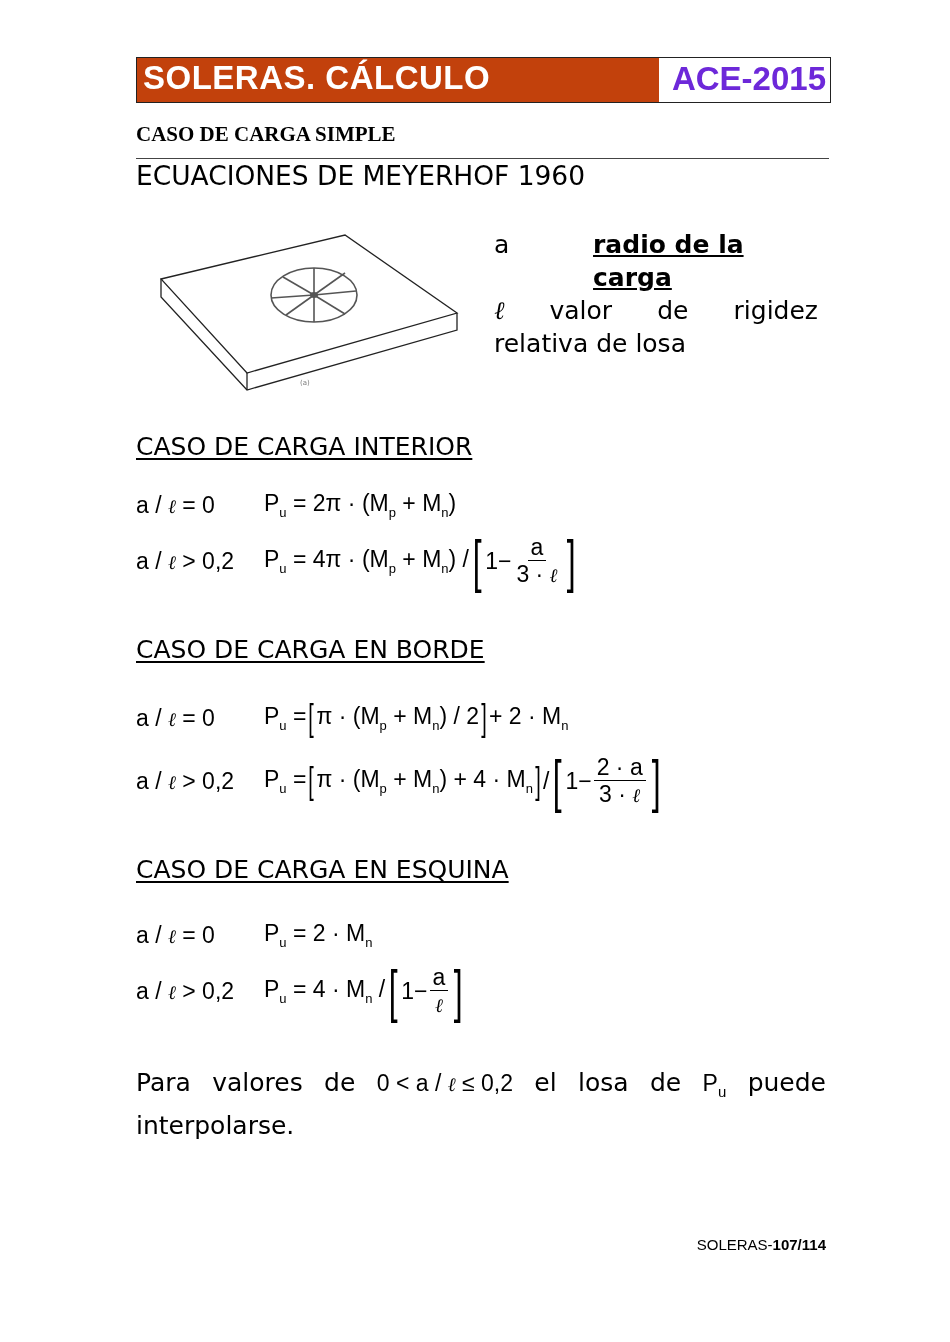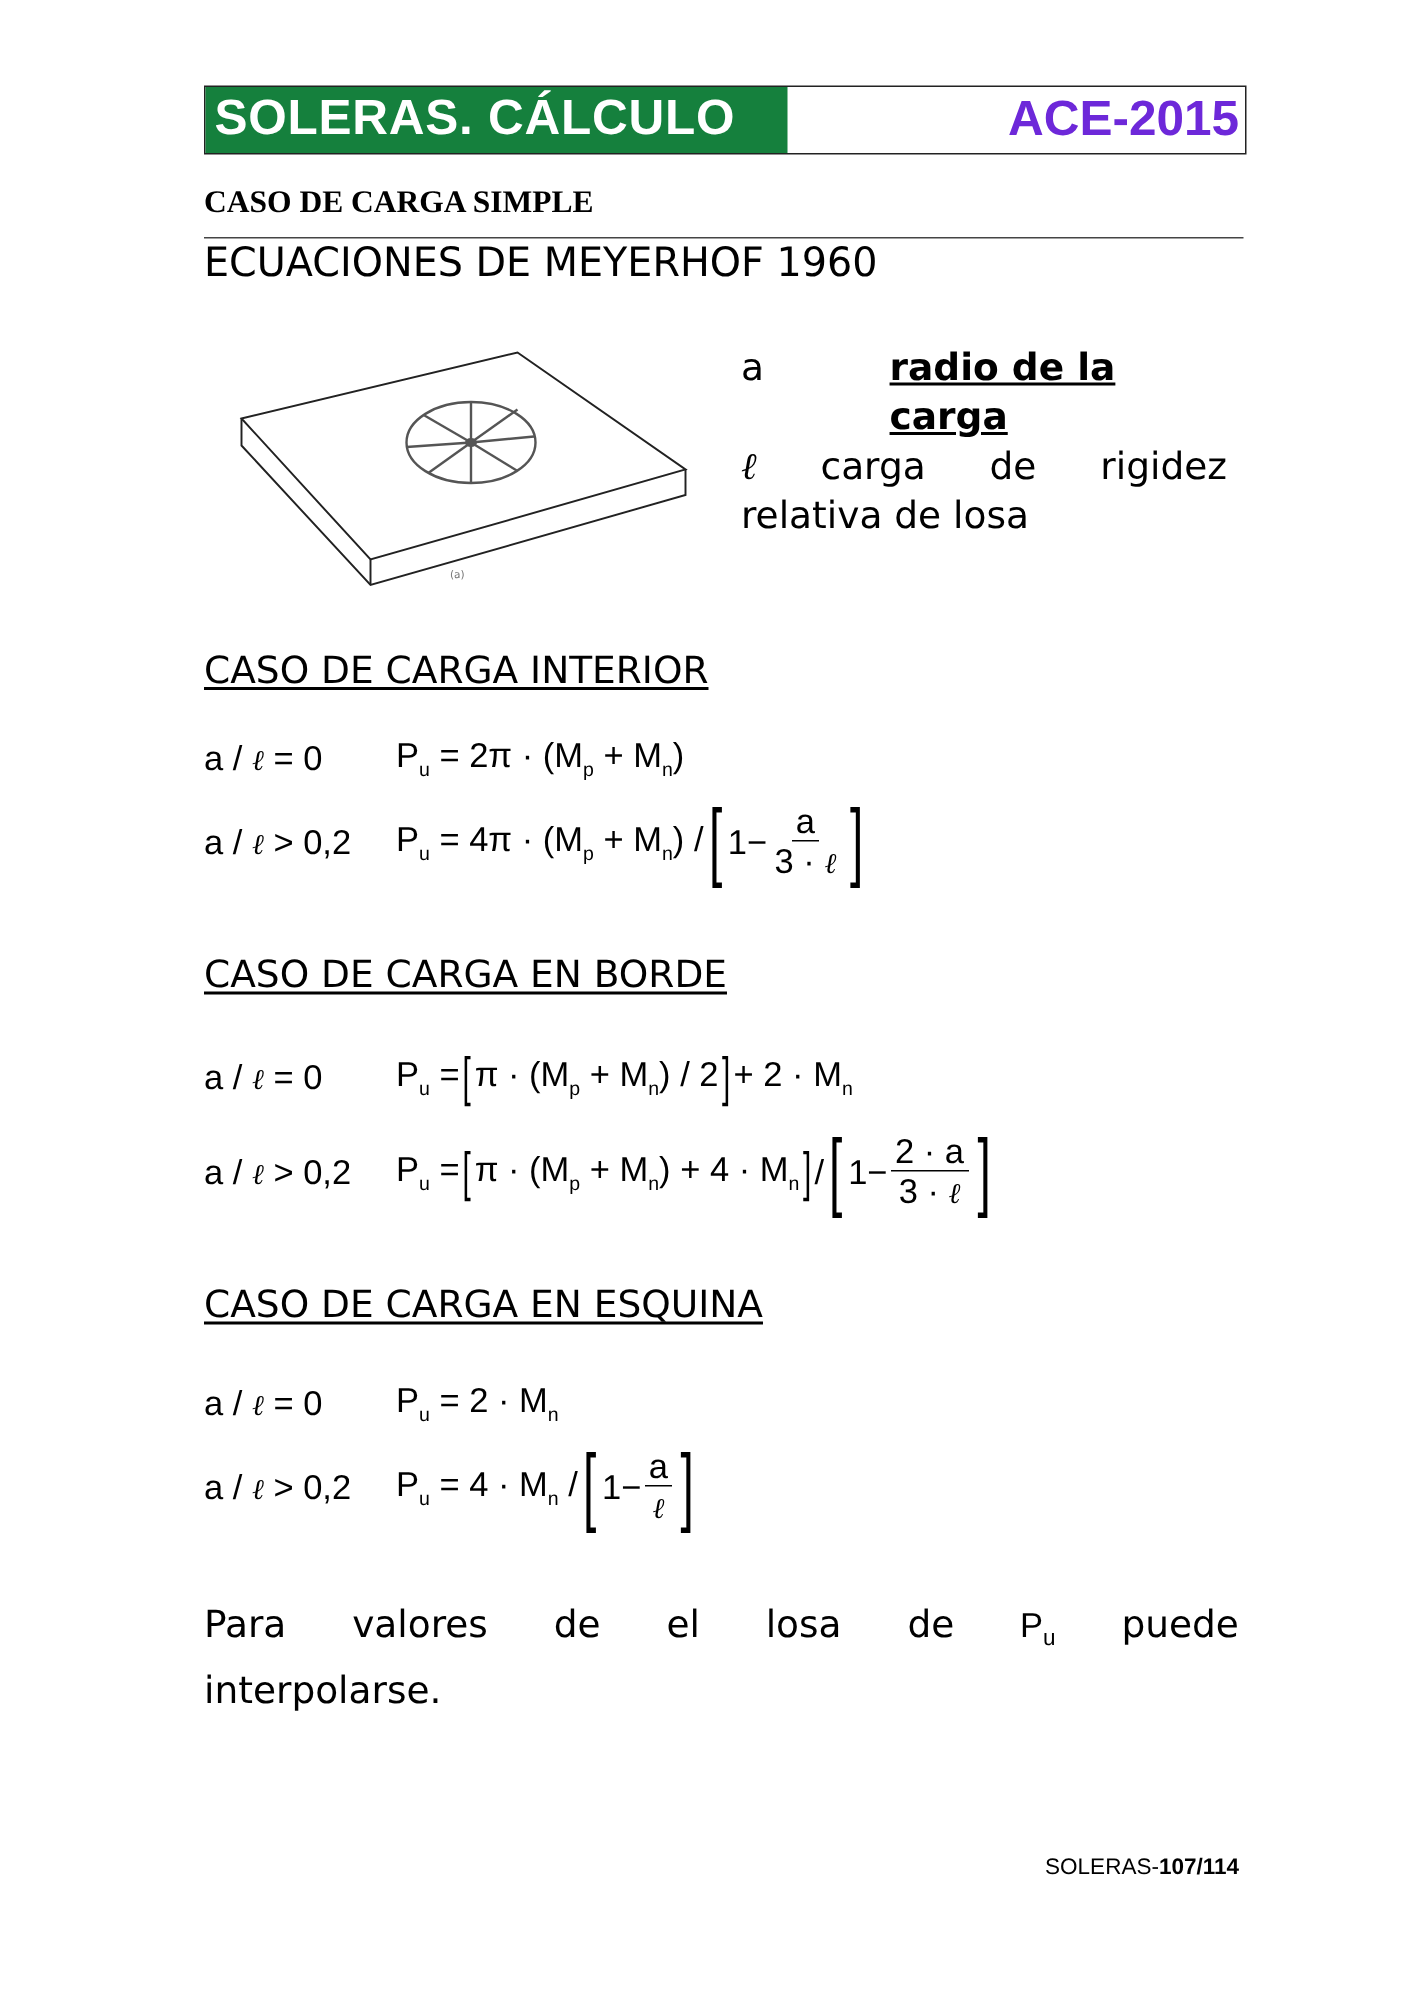--- a/index.html
+++ b/index.html
@@ -1,21 +1,21 @@
 <!DOCTYPE html>
 <html><head>
 <meta charset="utf-8">
 <style>
   html, body { margin:0; padding:0; background:#ffffff; }
   body { width:950px; height:1342px; position:relative; overflow:hidden; color:#000; }
   .abs { position:absolute; }
 
   
   .header-band { left:136px; top:57px; width:695px; height:46px; border:1px solid #222; box-sizing:border-box; display:flex; }
-  .header-left { width:388px; height:100%; background:#15803d; position:relative; }
+  .header-left { width:522px; height:100%; background:#c2410c; position:relative; }
   .header-left span { position:absolute; left:6px; top:1px; font-family:"Liberation Sans", sans-serif; font-size:33px; font-weight:bold; color:#ffffff; letter-spacing:0.5px; }
   .header-right { flex:1; height:100%; position:relative; }
   .header-right span { position:absolute; right:4px; top:2px; font-family:"Liberation Sans", sans-serif; font-size:33px; font-weight:bold; color:#6d28d9; }
 
   .title { left:136px; top:122px; font-family:Liberation Serif, serif; font-weight:bold; font-size:21px; }
   .title-rule { left:136px; top:158px; width:693px; height:1px; background:#444; }
   .subtitle { left:136px; top:160px; font-family:"DejaVu Sans", sans-serif; font-size:27px; font-weight:normal; transform:scaleX(0.98); transform-origin:left; }
 
   .slab { left:150px; top:225px; width:320px; height:170px; }
 
@@ -83,21 +83,21 @@
   </svg>
 </div>
 
 <div class="abs legend">
   <div style="display:flex;">
     <span style="width:54px;">a</span>
     <span class="strong">radio de la carga</span>
   </div>
   <div class="row">
     <span class="sym">ℓ</span>
-    <span>carga</span>
+    <span>valor</span>
     <span>de</span>
     <span>rigidez</span>
   </div>
   <div>relativa de losa</div>
 </div>
 
 <div class="abs section-h" style="top:432px;text-decoration:underline;">CASO DE CARGA INTERIOR</div>
 
 <div class="abs eq" style="top:490px;">
   <span class="cond">a / <span class="ell">ℓ</span> = 0</span>
@@ -160,20 +160,21 @@
       <span class="den"><span class="ell">ℓ</span></span>
     </span>
   <span class="bigbr">]</span>
 </div>
 
 <div class="abs note">
   <div class="row1">
     <span>Para</span>
     <span>valores</span>
     <span>de</span>
+    <span class="math">0 &lt; a / <span class="ell">ℓ</span> ≤ 0,2</span>
     <span>el</span>
     <span>losa</span>
     <span>de</span>
     <span class="math">P<sub style="font-size:15px;">u</sub></span>
     <span>puede</span>
   </div>
   <div>interpolarse.</div>
 </div>
 
 <div class="abs footer">

